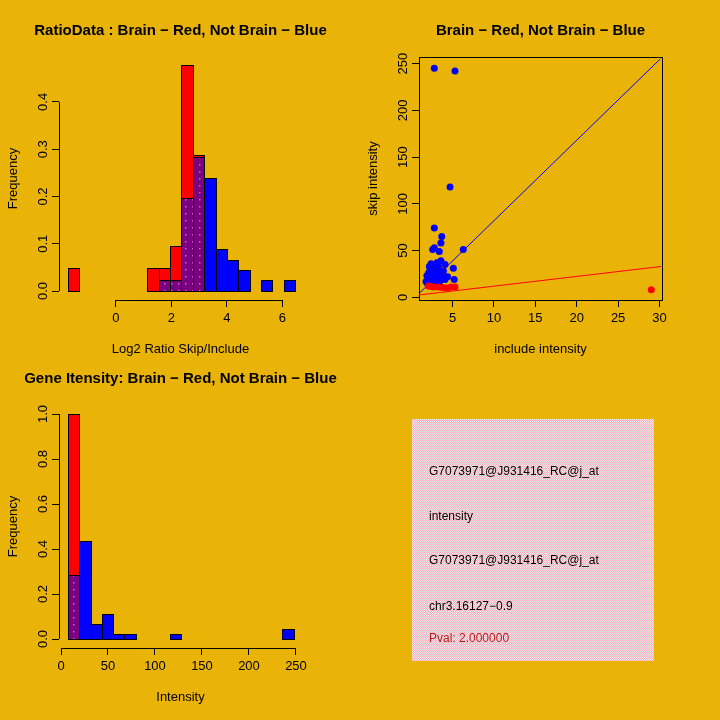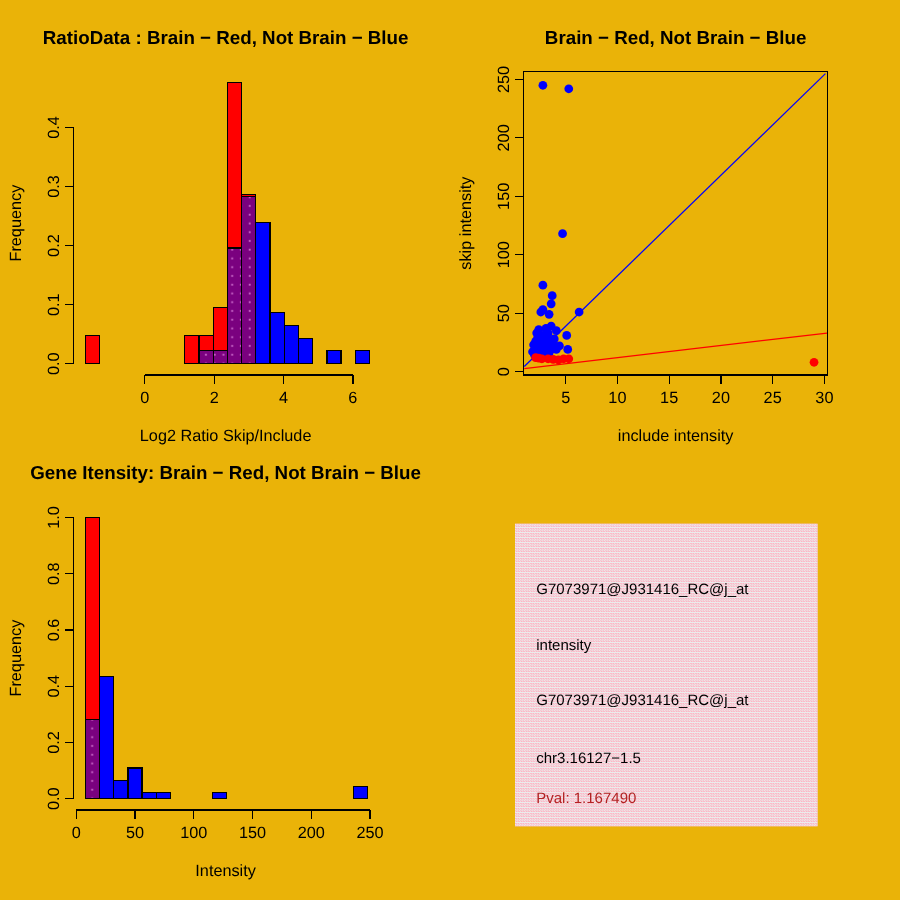--- a/index.html
+++ b/index.html
@@ -227,18 +227,18 @@
           <rect x="282.8254361195993" y="281.325" width="11.279155223765088" height="9.675000000000011" fill="#0000ff"></rect>
         </g>
       </svg>
   </div>
 
   <div class="panel" style="left:360px;top:360px">
     <div class="pinkbox">
       <div class="iline" style="top: 45px; color: rgb(0, 0, 0);">G7073971@J931416_RC@j_at</div>
       <div class="iline" style="top: 90px; color: rgb(0, 0, 0);">intensity</div>
       <div class="iline" style="top: 134px; color: rgb(0, 0, 0);">G7073971@J931416_RC@j_at</div>
-      <div class="iline" style="top: 180px; color: rgb(0, 0, 0);">chr3.16127−1.5</div>
-      <div class="iline" style="top: 212px; color: rgb(178, 34, 34);">Pval: 1.167490</div>
+      <div class="iline" style="top: 180px; color: rgb(0, 0, 0);">chr3.16127−0.9</div>
+      <div class="iline" style="top: 212px; color: rgb(178, 34, 34);">Pval: 2.000000</div>
     </div>
   </div>
 
 </div>
 
 </body></html>

